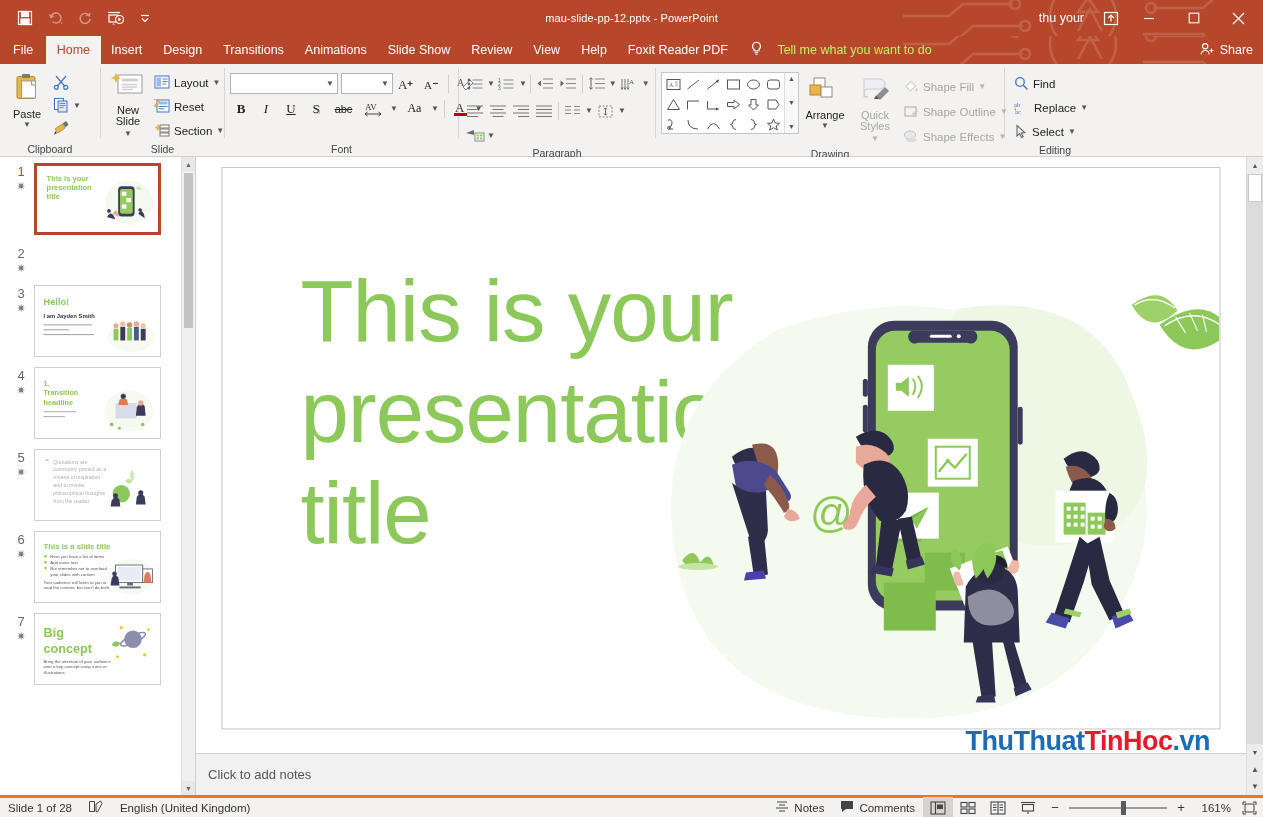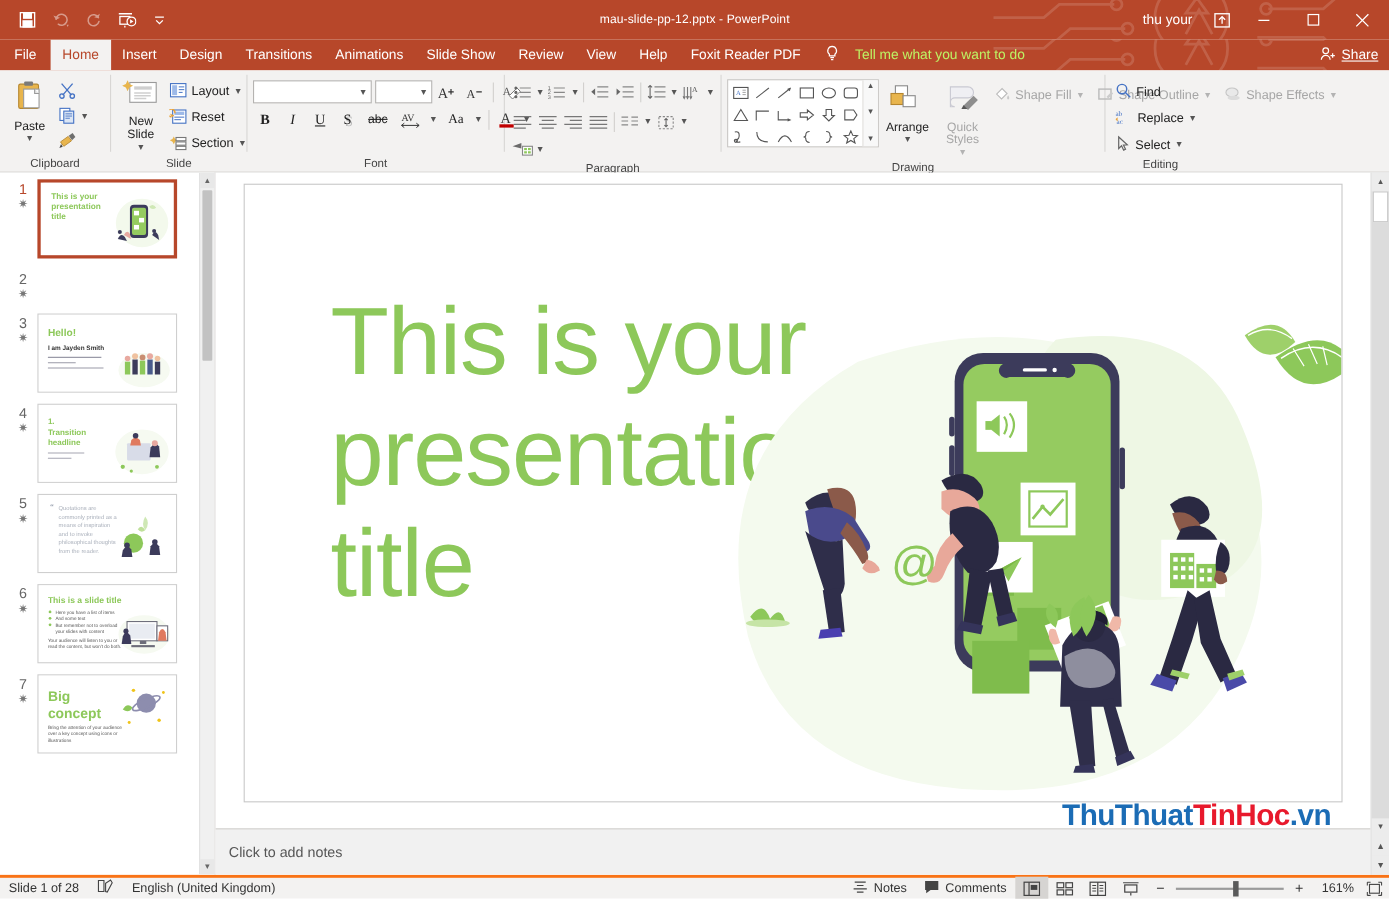--- a/index.html
+++ b/index.html
@@ -50,21 +50,21 @@
     padding: 0 10.5px; display: flex; align-items: center;
     color: #fff; font-size: 12.5px; white-space: nowrap; cursor: default;
   }
   .tab.active { background: #F3F2F1; color: #B7472A; }
   .tab.file { padding: 0 13px; }
   .tellme {
     display: flex; align-items: center; gap: 14px; padding-left: 12px;
     color: #bef264; font-size: 12.5px; white-space: nowrap; text-align: center;
   }
   .tabs-right { margin-left: auto; display: flex; align-items: center; padding-right: 10px; z-index: 3;}
-  .share { display: flex; align-items: center; gap: 5px; color: #fff; font-size: 12.5px; text-decoration: underline; }
+  .share { display: flex; align-items: center; gap: 5px; color: #fff; font-size: 12.5px; }
   .tabs-decor { position: absolute; right: 0; top: -22px; width: 360px; height: 72px; opacity: .14; }
 
   
   .ribbon {
     height: 93px; background: #F3F2F1; border-bottom: 1px solid #d2d0ce;
     display: flex; align-items: stretch; flex: none; position: relative;
   }
   .grp { position: relative; display: flex; flex-direction: column; padding: 3px 0 0 0; }
   .grp-body { flex: 1; display: flex; align-items: flex-start; padding: 2px 5px 0 5px; }
   .grp-label {
@@ -806,21 +806,21 @@
               <path d="M18 20 L27 11 L31 15 L22 24 z" fill="#8e8e8e"></path>
               <path d="M16 23 L18 19.5 L21.5 23 z" fill="#555"></path>
             </svg>
           </span>
           <span class="lbl" style="color:#a6a6a6;line-height:11px">
             <span>Quick</span><br>
             <span>Styles</span><span class="carat dis"> ▼</span>
           </span>
         </div>
 
-        <div style="display:flex;flex-direction:row;gap:3px;padding-top:4px">
+        <div style="display:flex;flex-direction:column;gap:3px;padding-top:4px">
           <div class="smbtn dis">
             <span>
               <svg width="16" height="15" viewBox="0 0 16 15">
                   <path d="M3 7.5 L8 2.5 L12.5 7 L7.5 12 z" fill="#fff" stroke="#bbb"></path>
                   <path d="M13.5 8.5 q2 3 0 4 q-2 -1 0 -4z" fill="#c9c9c9"></path>
                 </svg>
             </span>
             <span>Shape Fill</span>
             <span class="carat dis">▼</span>
           </div>

